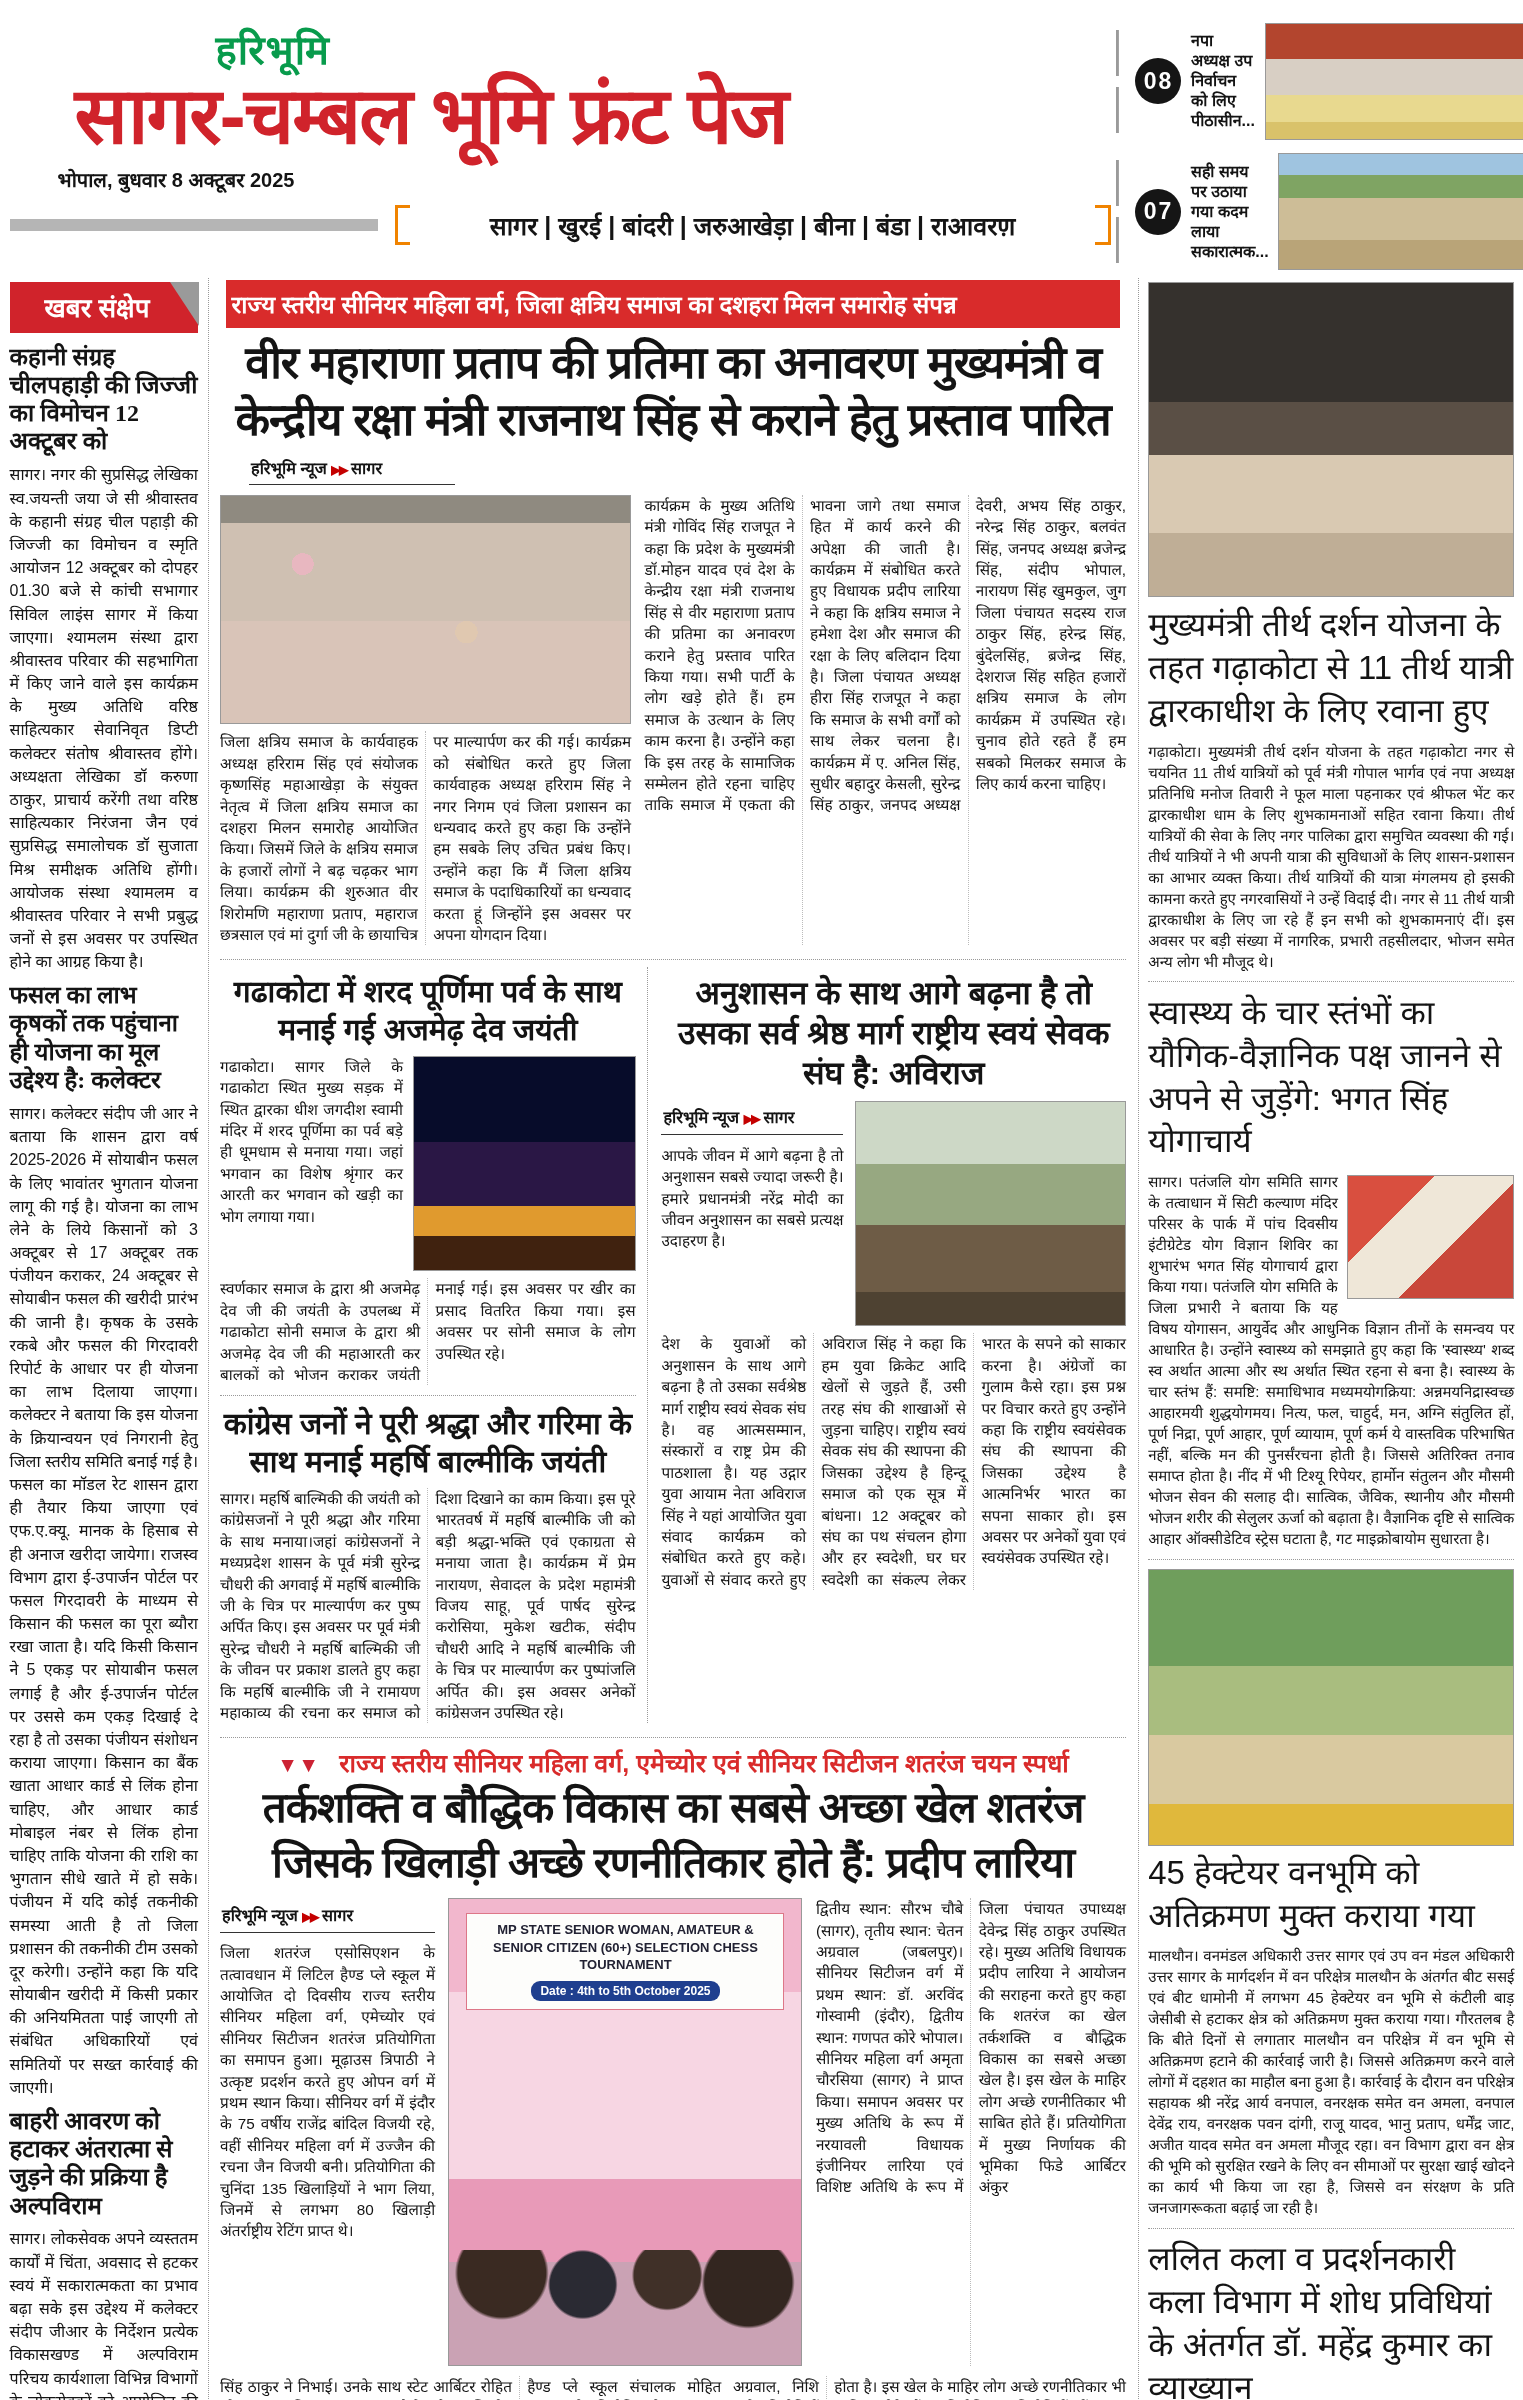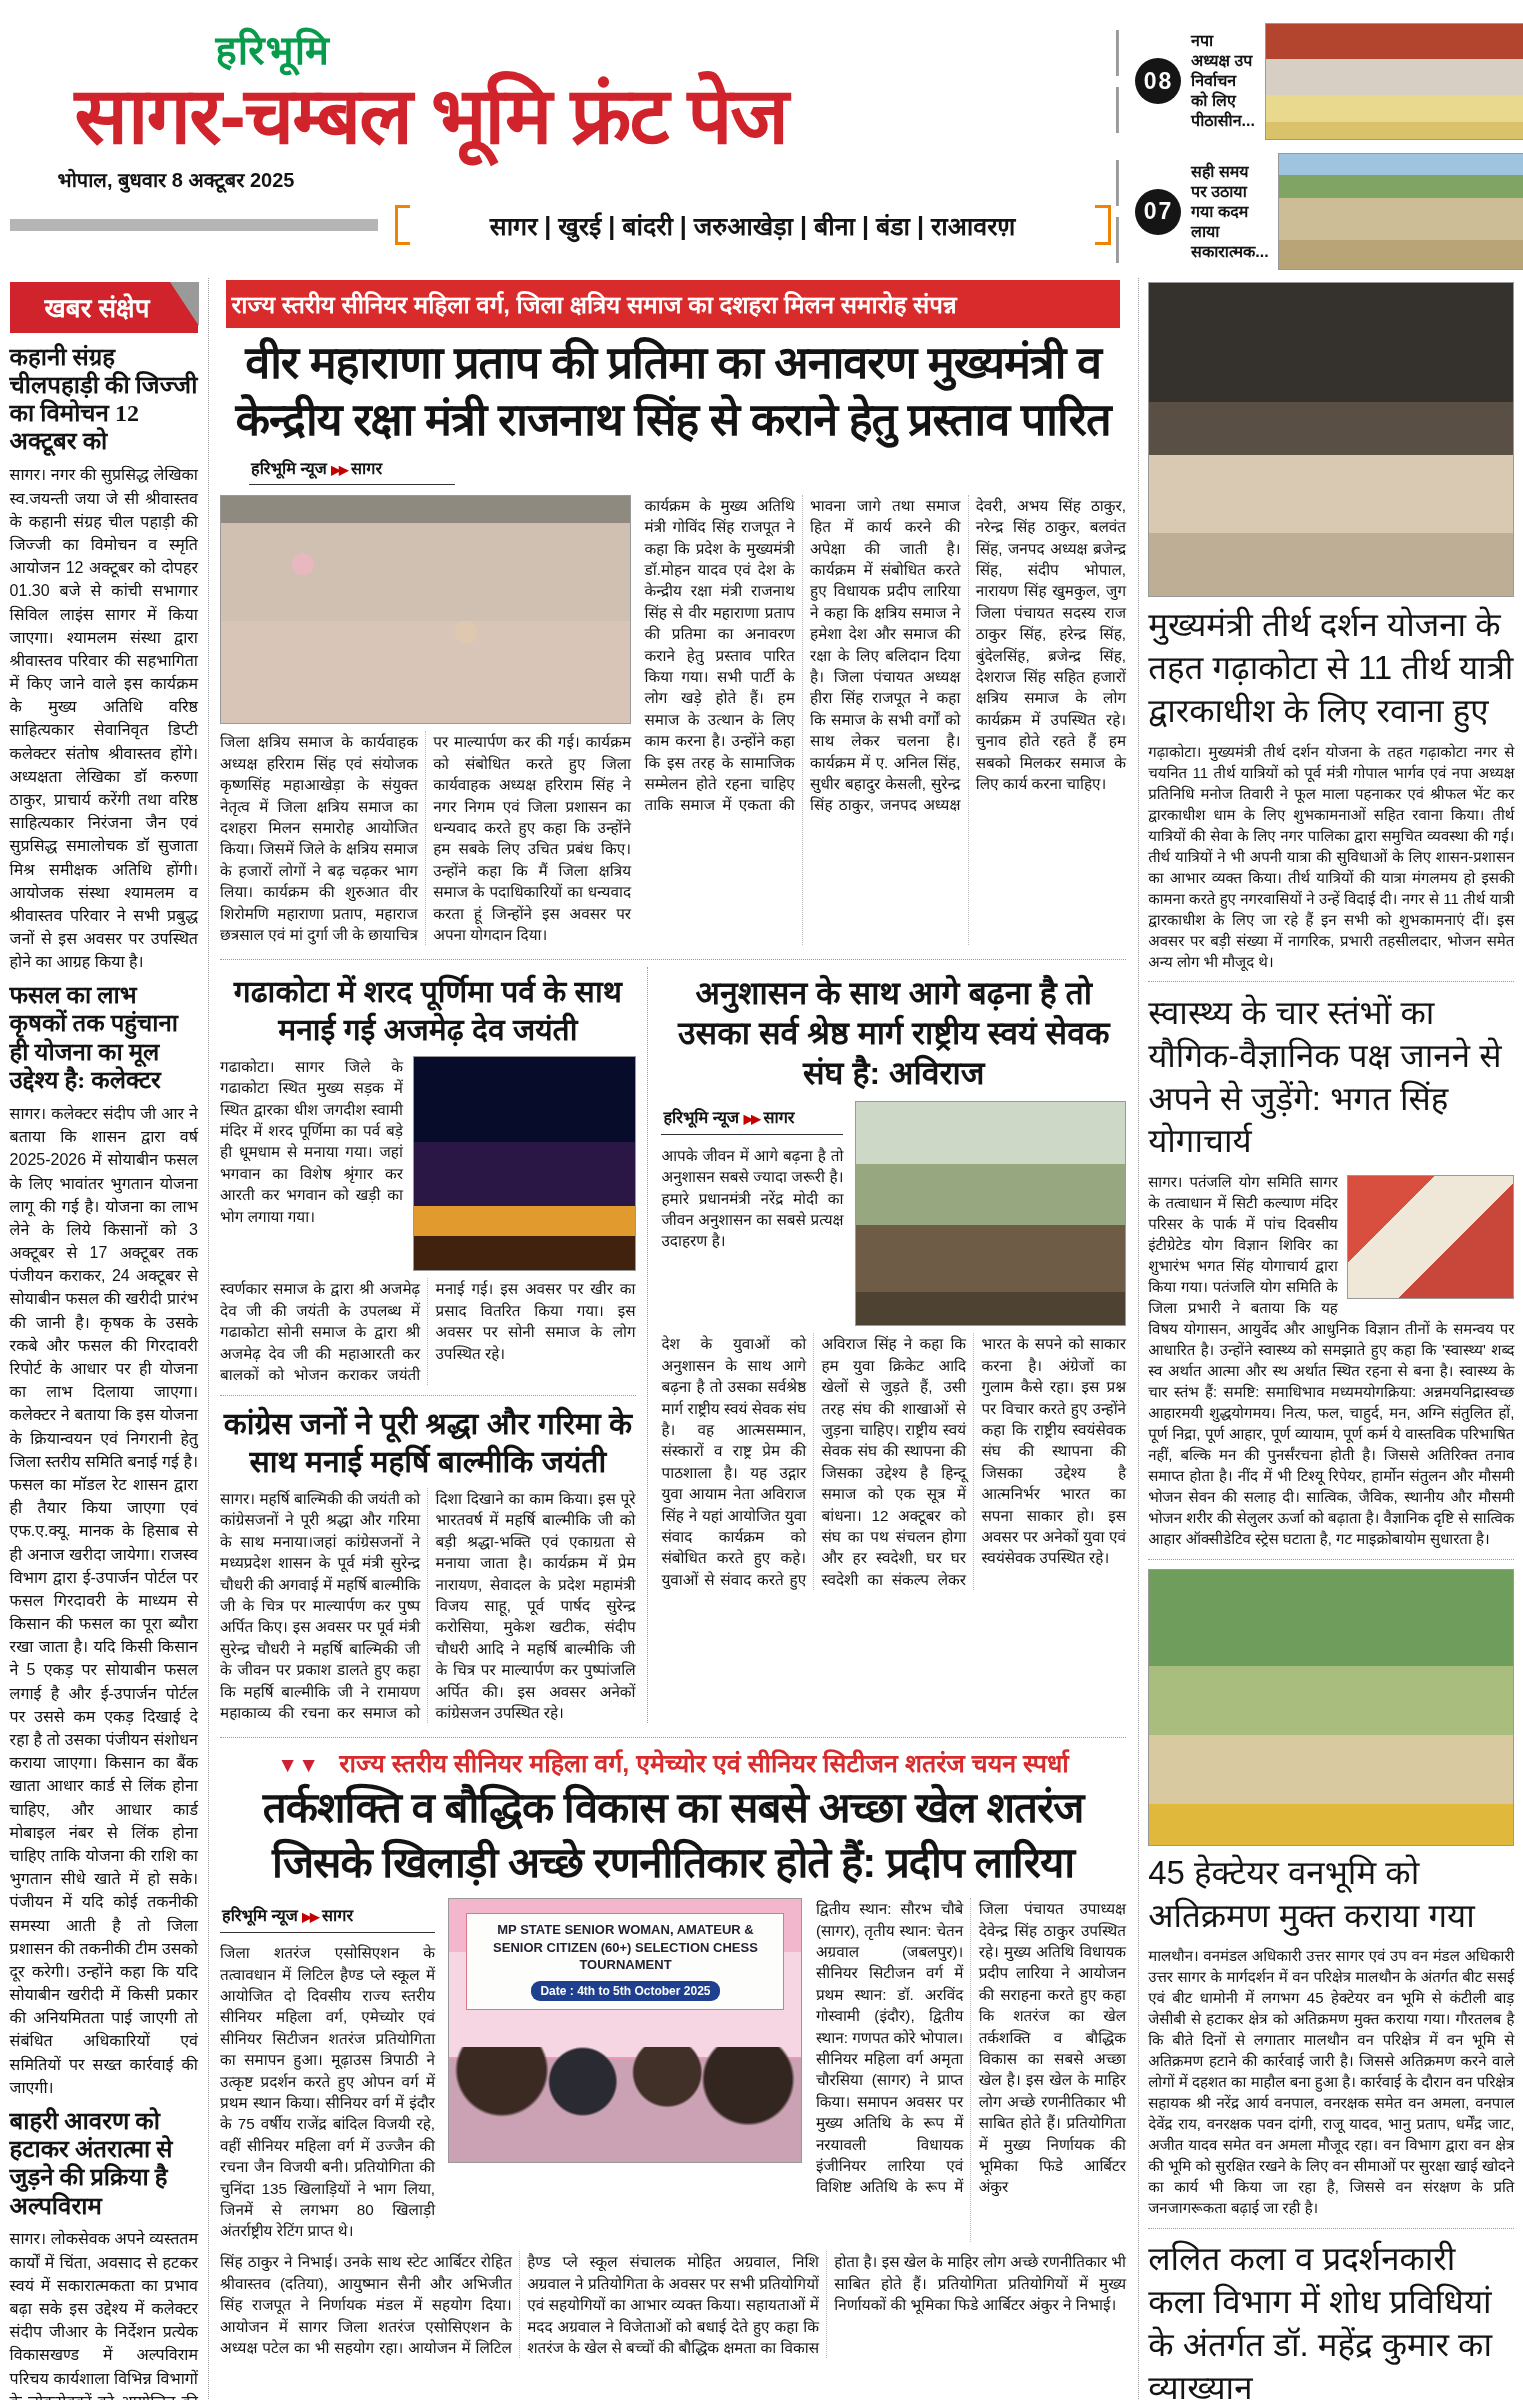--- a/index.html
+++ b/index.html
@@ -69,21 +69,21 @@
   .rss-top{ display:flex; gap:11.5px; }
   .rss-top .txt{ width:182px; flex:none;}
   .congress{ border-top:1px dotted #999; margin-top:9.6px; padding-top:3.8px;}
   
   .chess{ border-top:1px dotted #999; margin-top:13.4px; padding-top:7.6px; }
   .chess-kicker{ text-align:center; color:#d92b2b; font-size:25px; font-weight:800; margin-bottom:1.9px;}
   .chess-kicker .chev{ color:#c23; font-size:21px; margin-right:13.4px;}
   .chess-headline{ font-size:42px; font-weight:800; text-align:center; line-height:1.3; letter-spacing:-1px; margin:1.9px 0 7.6px 0;}
   .chess-flex{ display:flex; gap:13.4px; }
   .chess-c1{ width:215px; flex:none; }
-  .chess-photo{ width:354px; height:265px; flex:none; border:1px solid #999; position:relative;
+  .chess-photo{ width:354px; height:468px; flex:none; border:1px solid #999; position:relative;
       background:linear-gradient(180deg,#f2b7cd 0 20%,#f7d6e3 20% 60%,#e89ab8 60%);}
   .chess-banner{ position:absolute; left:17px; right:17px; top:13.4px; background:#fdfdfb; border:1px solid #d78;
       padding:7.6px 7.6px; text-align:center;}
   .chess-banner .b1{ font-size:13px; font-weight:bold; color:#223; line-height:1.35;}
   .chess-banner .b2{ display:inline-block; margin-top:7.6px; background:#1f3f8f; color:#fff; font-size:12px;
       font-weight:bold; padding:2.9px 9.6px; border-radius:9px;}
   .heads{ position:absolute; bottom:0; left:0; right:0; height:115px;
       background:radial-gradient(circle at 15% 20%, #3a2a22 0 14%, transparent 15%),
                  radial-gradient(circle at 38% 30%, #2a2a33 0 14%, transparent 15%),
                  radial-gradient(circle at 62% 22%, #403028 0 14%, transparent 15%),

